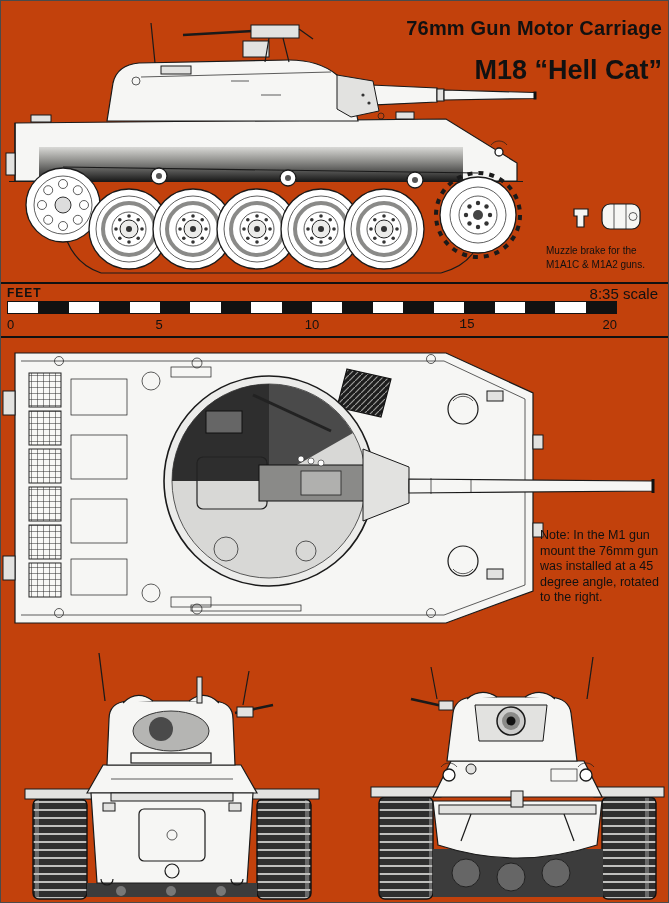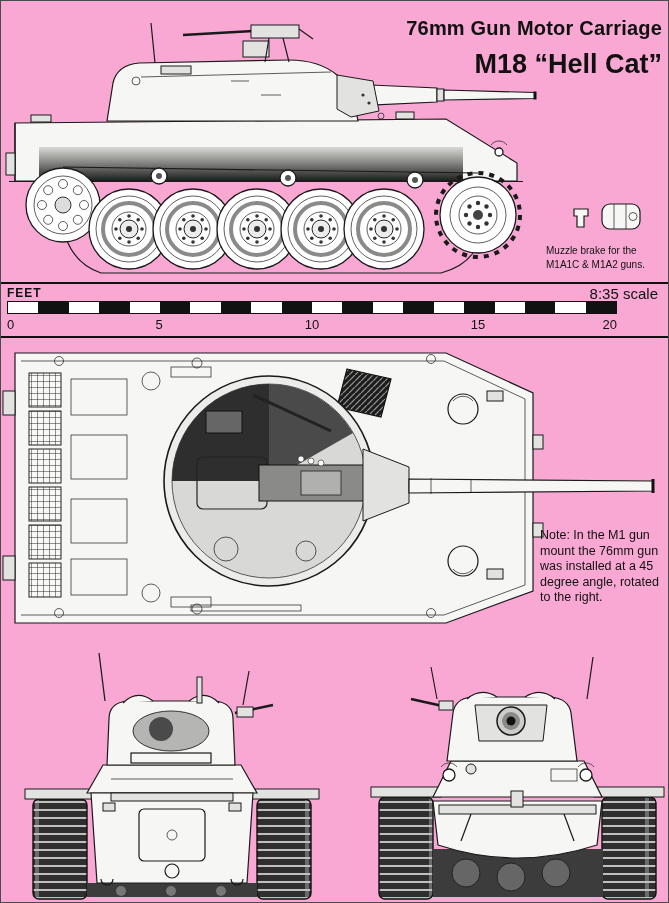--- a/index.html
+++ b/index.html
@@ -1,33 +1,33 @@
 <!DOCTYPE html>
 <html><head>
 <meta charset="utf-8">
 <style>
   html,body { margin:0; padding:0; background:#e8e8e6; }
   .page {
     position:relative; width:669px; height:903px;
-    background:#f9a8d4; border:1px solid #4a4a4a; box-sizing:border-box;
+    background:#c2410c; border:1px solid #4a4a4a; box-sizing:border-box;
     font-family:"Liberation Sans", sans-serif; color:#111; overflow:hidden;
   }
   svg { display:block; }
   
   .s    { fill:none;    stroke:#1a1a1a; stroke-width:1.2; }
   .sth  { fill:none;    stroke:#1a1a1a; stroke-width:0.7; }
   .f    { fill:#f6f6f4; stroke:#1a1a1a; stroke-width:1.2; }
   .fg   { fill:#e2e2e0; stroke:#1a1a1a; stroke-width:1; }
   .w    { fill:#ffffff; stroke:#1a1a1a; stroke-width:1.3; }
 
   .abs { position:absolute; }
 
   .title-block { right:6px; top:16px; text-align:right; }
   .title-line1 { font-size:20px; font-weight:bold; letter-spacing:0.2px; }
-  .title-line2 { font-size:27px; font-weight:bold; margin-top:9px; }
+  .title-line2 { font-size:27px; font-weight:bold; margin-top:15px; }
   .website {
     right:8px; top:92px; font-family:"DejaVu Sans Mono", monospace;
     font-weight:bold; font-size:17px; border-bottom:2px dotted #111; padding-bottom:1px;
   }
   .muzzle-detail-svg { right:20px; top:194px; }
   .muzzle-caption { right:8px; top:243px; width:114px; font-size:10px; line-height:13.5px; }
 
   .scale-section {
     left:0; top:281px; width:669px; height:56px; box-sizing:border-box;
     border-top:2px solid #111; border-bottom:2px solid #111;
@@ -38,21 +38,21 @@
     position:absolute; left:6px; top:17px; width:610px; height:13px;
     display:flex; border:1.5px solid #111; box-sizing:border-box; background:#fff;
   }
   .bar .seg { flex:1; }
   .bar .seg:nth-child(even) { background:#111; }
   .ticks { position:absolute; left:6px; top:33px; width:610px; height:18px; font-size:13px; }
   .tick { position:absolute; top:0; }
   .tick-0 { left:0; }
   .tick-1 { left:152px; transform:translateX(-50%); }
   .tick-2 { left:305px; transform:translateX(-50%); }
-  .tick-3 { left:471px; transform:translateX(-50%); }
+  .tick-3 { left:460px; transform:translateX(-50%);font-family:Liberation Mono, monospace; }
   .tick-4 { left:610px; transform:translateX(-100%); }
 
   .side-view-svg  { left:0;   top:4px; }
   .top-view-svg   { left:0;   top:338px; }
   .rear-view-svg  { left:10px;  top:640px; }
   .front-view-svg { left:350px; top:640px; }
 
   .note-block { left:533px; top:527px; width:132px; font-size:12.5px; line-height:15.5px;margin-left:6px; }
 </style>
 </head>

